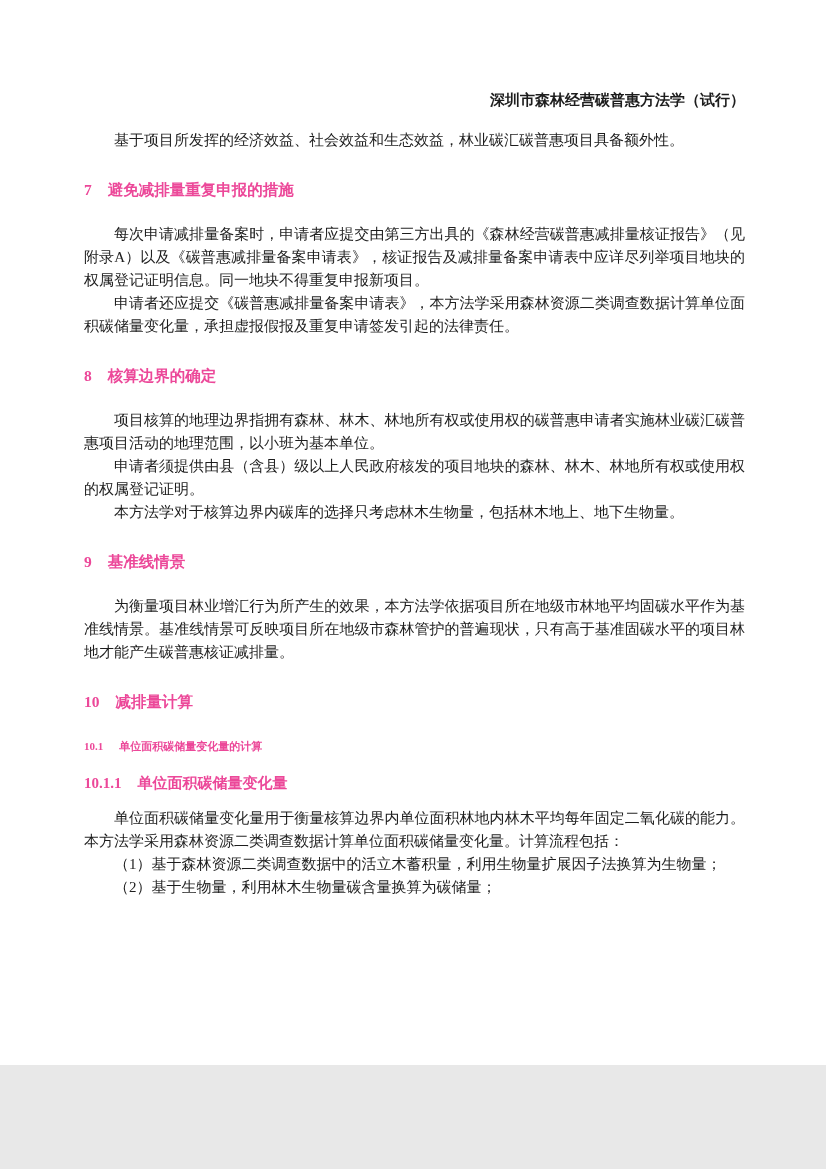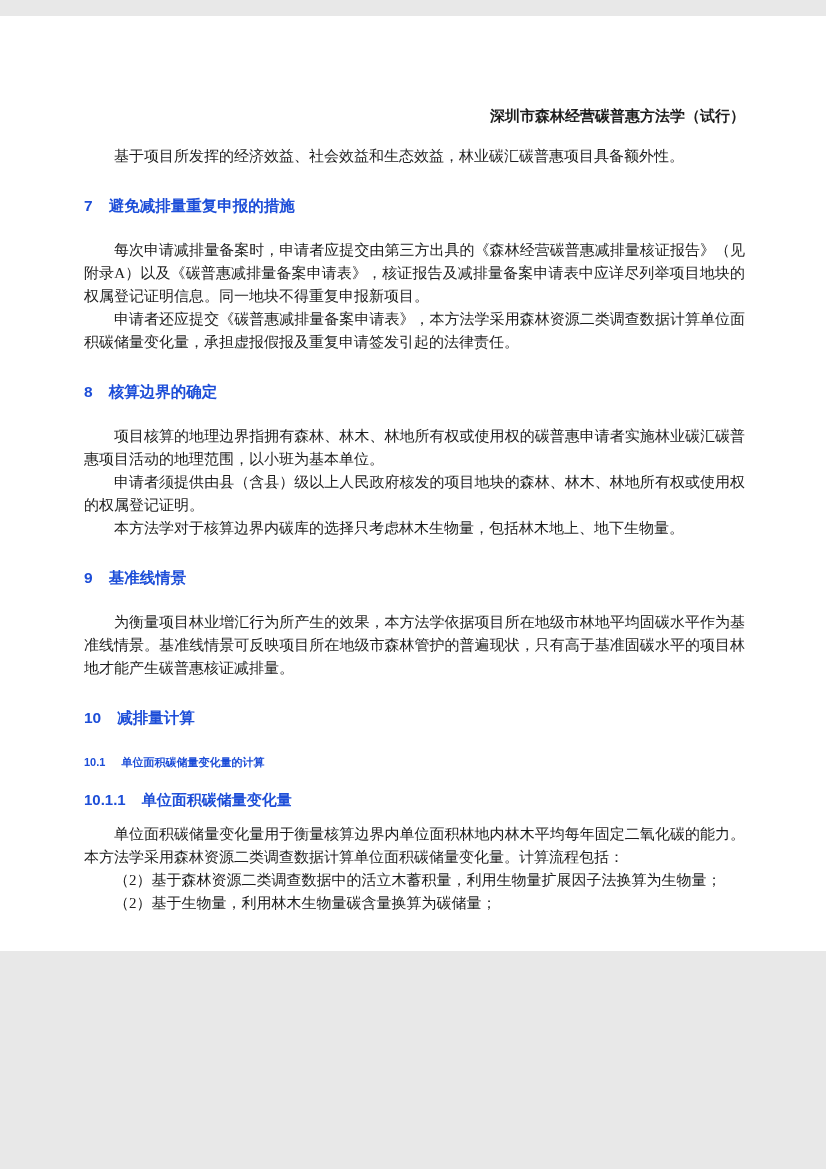--- a/index.html
+++ b/index.html
@@ -1,32 +1,32 @@
 <!DOCTYPE html>
 <html><head>
 <meta charset="utf-8">
 <style>
   html,body { margin:0; padding:0; background:#e8e8e8; }
   .page {
-    width:826px; height:935px; background:#ffffff; position:relative;
-    margin:16px auto; overflow:hidden;
+    width:826px; height:1065px; background:#ffffff; position:relative;
+    margin:0 auto; overflow:hidden;
     font-family:"Liberation Serif","DejaVu Serif",serif; color:#1d1d1d;
   }
   .content { position:absolute; left:84px; top:88px; width:661px; }
   .doc-header {
     text-align:right; font-family:"Liberation Sans","DejaVu Sans",sans-serif;
     font-weight:bold; font-size:15px; line-height:23px; margin:0 0 18px 0;
   }
   p.body {
     font-size:15px; line-height:23px; text-align:justify; text-indent:2em;
     margin:0; word-break:break-all;
   }
   h2.sec, h3.sec, h4.sec {
-    font-family:Liberation Sans, sans-serif; font-weight:bold;
-    font-size:15.5px; line-height:23px; color:#1d4ed8;
+    font-family:Liberation Serif, serif; font-weight:bold;
+    font-size:15.5px; line-height:23px; color:#ec4899;
   }
   h2.sec { margin:26px 0 22px 0; }
   h3.sec { margin:15px 0 14px 0; font-size:11px; }
   h4.sec { margin:14px 0 12px 0; font-size:15px; }
   .sec .num { margin-right:16px; }
   .list p.body { text-indent:2em; }
   .page-number {
     position:absolute; top:1064px; right:89px; font-size:13px; color:#333;
     font-family:"Liberation Serif","DejaVu Serif",serif;
   }
@@ -55,20 +55,20 @@
 
     <h2 class="sec"><span class="num">10</span><span>减排量计算</span></h2>
 
     <h3 class="sec"><span class="num">10.1</span><span>单位面积碳储量变化量的计算</span></h3>
 
     <h4 class="sec"><span class="num">10.1.1</span><span>单位面积碳储量变化量</span></h4>
 
     <p class="body">单位面积碳储量变化量用于衡量核算边界内单位面积林地内林木平均每年固定二氧化碳的能力。本方法学采用森林资源二类调查数据计算单位面积碳储量变化量。计算流程包括：</p>
 
     <div class="list">
-      <p class="body">（2）基于森林资源二类调查数据中的活立木蓄积量，利用生物量扩展因子法换算为生物量；</p>
+      <p class="body">（1）基于森林资源二类调查数据中的活立木蓄积量，利用生物量扩展因子法换算为生物量；</p>
       <p class="body">（2）基于生物量，利用林木生物量碳含量换算为碳储量；</p>
     </div>
 
   </div>
 
   <div class="page-number">3</div>
 </div>
 
 </body></html>

